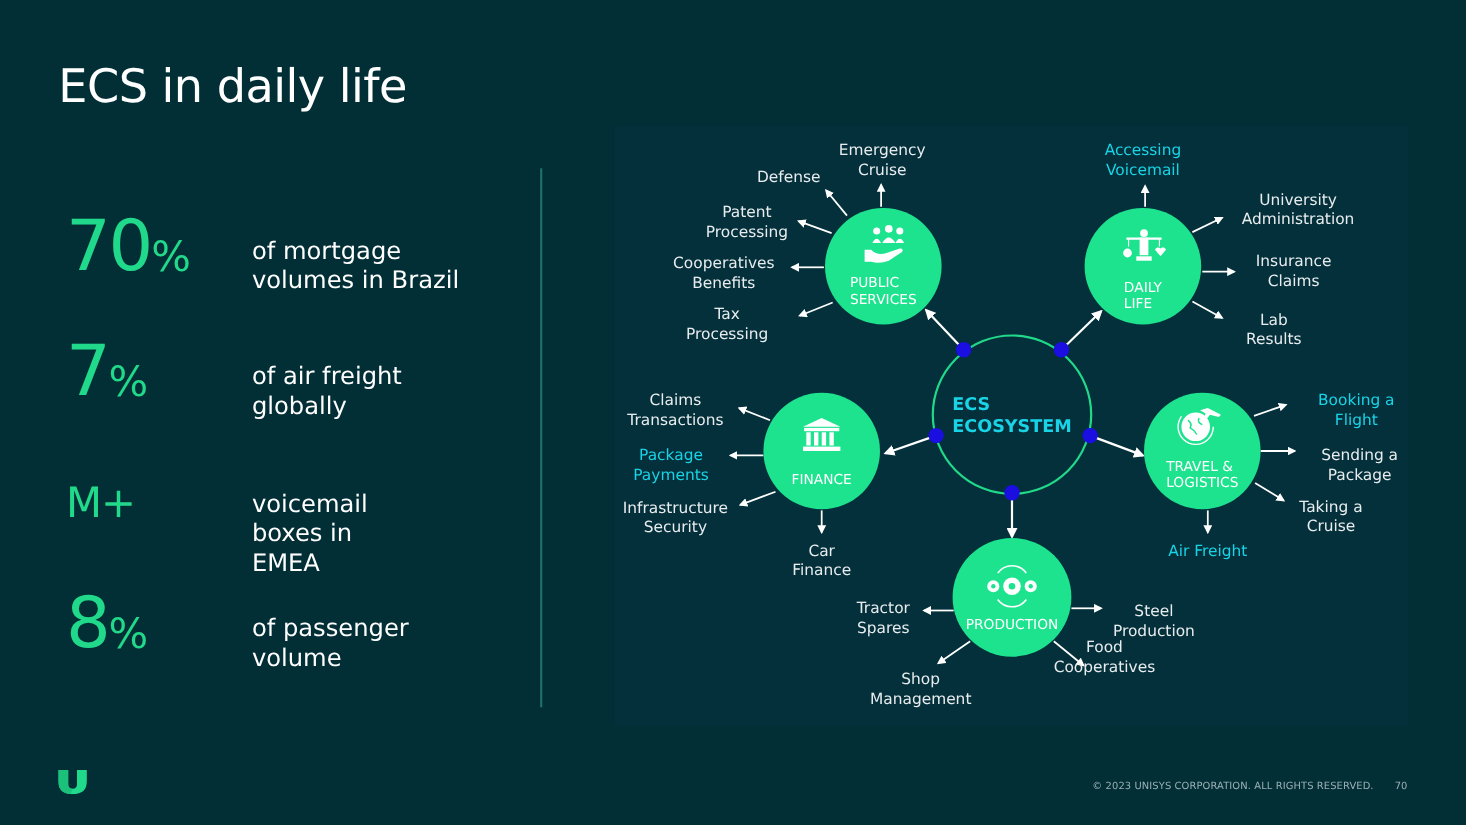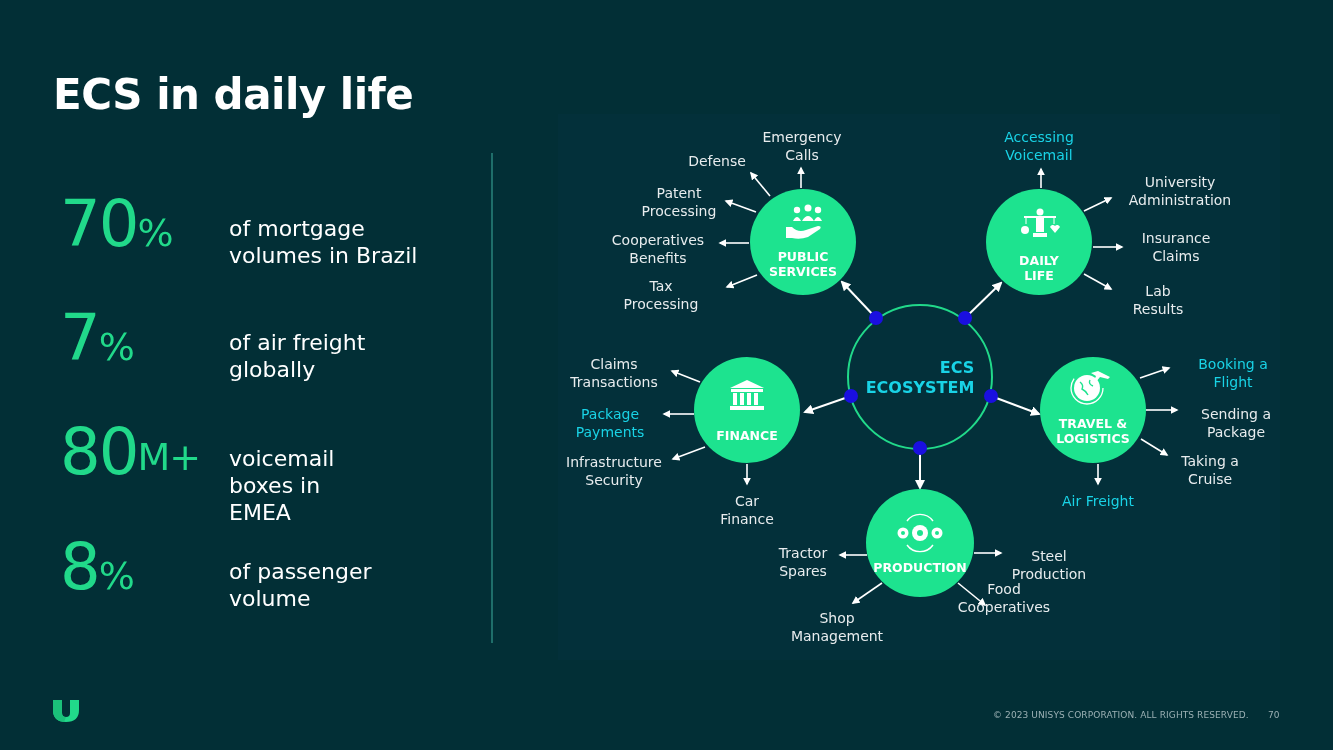--- a/index.html
+++ b/index.html
@@ -4,22 +4,22 @@
 <style>
   * { box-sizing: border-box; margin: 0; padding: 0; }
   html, body { width: 1333px; height: 750px; overflow: hidden; }
   body {
     background: #022f36;
     font-family: "DejaVu Sans", sans-serif;
     color: #ffffff;
     position: relative;
   }
   .title {
-    position: absolute; left: 53px; top: 70px;
-    font-size: 42px; font-weight: 700; letter-spacing: -0.5px;
+    position: absolute; left: 53px; top: 54px;
+    font-size: 42px; font-weight: 400; letter-spacing: -0.5px;
     color: #ffffff;
   }
   .stat {
     position: absolute; left: 60px;
     display: flex; align-items: flex-start;
   }
   .stat .num {
     color: #21d98a; font-size: 64px; line-height: 1; letter-spacing: -2px;
     display: inline-block;
   }
@@ -41,27 +41,27 @@
     position: absolute; left: 558px; top: 114px; width: 722px; height: 546px;
     background: #03303a;
   }
   svg.diagram { position: absolute; left: 0; top: 0; }
   .lbl {
     position: absolute; font-size: 14px; line-height: 18px; text-align: center;
     color: #e8ecee; white-space: pre-line; transform: translate(-50%, 0);
   }
   .lbl.hl { color: #19d3e6; }
   .hub-label {
-    position: absolute; transform: translate(-50%, 0); text-align: center;
-    font-weight: 700; font-size: 12.5px; line-height: 15px; color: #ffffff;
+    position: absolute; transform: translate(-50%, 0); 
+    font-weight: 400; font-size: 12.5px; line-height: 15px; color: #ffffff;
     white-space: pre-line;
   }
   .center-label {
     position: absolute; left: 920px; top: 358px; transform: translate(-50%, 0);
-    text-align: right; font-weight: 700; font-size: 16px; line-height: 20px;
+    text-align: left; font-weight: 700; font-size: 16px; line-height: 20px;
     color: #19d3e6; white-space: pre-line;
   }
   .logo { position: absolute; left: 53px; top: 700px; }
   .footer {
     position: absolute; left: 993px; top: 710px;
     font-size: 9px; color: #9bb0b4; letter-spacing: 0.1px;
   }
   .page-num {
     position: absolute; left: 1268px; top: 710px;
     font-size: 9px; color: #9bb0b4;
@@ -78,21 +78,20 @@
   <span class="desc" style="top:3px">of mortgage
 volumes in Brazil</span>
 </div>
 <div class="stat" style="top:306px">
   <span class="num">7</span>
     <span class="unit">%</span>
   <span class="desc" style="top:3px">of air freight
 globally</span>
 </div>
 <div class="stat" style="top:420px">
-  <span class="num">80</span>
     <span class="unit" style="top:18px">M+</span>
   <span class="desc" style="top:5px">voicemail
 boxes in
 EMEA</span>
 </div>
 <div class="stat" style="top:535px">
   <span class="num">8</span>
     <span class="unit">%</span>
   <span class="desc" style="top:3px">of passenger
 volume</span>
@@ -225,21 +224,21 @@
 <div class="hub-label" style="left:803px;top:249px">PUBLIC
 SERVICES</div>
 <div class="hub-label" style="left:1039px;top:253px">DAILY
 LIFE</div>
 <div class="hub-label" style="left:747px;top:428px">FINANCE</div>
 <div class="hub-label" style="left:1093px;top:416px">TRAVEL &amp;
 LOGISTICS</div>
 <div class="hub-label" style="left:920px;top:560px">PRODUCTION</div>
 
 <div class="lbl" style="left:802px;top:128px">Emergency
-Calls</div>
+Cruise</div>
 <div class="lbl" style="left:717px;top:152px">Defense</div>
 <div class="lbl" style="left:679px;top:184px">Patent
 Processing</div>
 <div class="lbl" style="left:658px;top:231px">Cooperatives
 Benefits</div>
 <div class="lbl" style="left:661px;top:277px">Tax
 Processing</div>
 
 <div class="lbl hl" style="left:1039px;top:128px">Accessing
 Voicemail</div>

